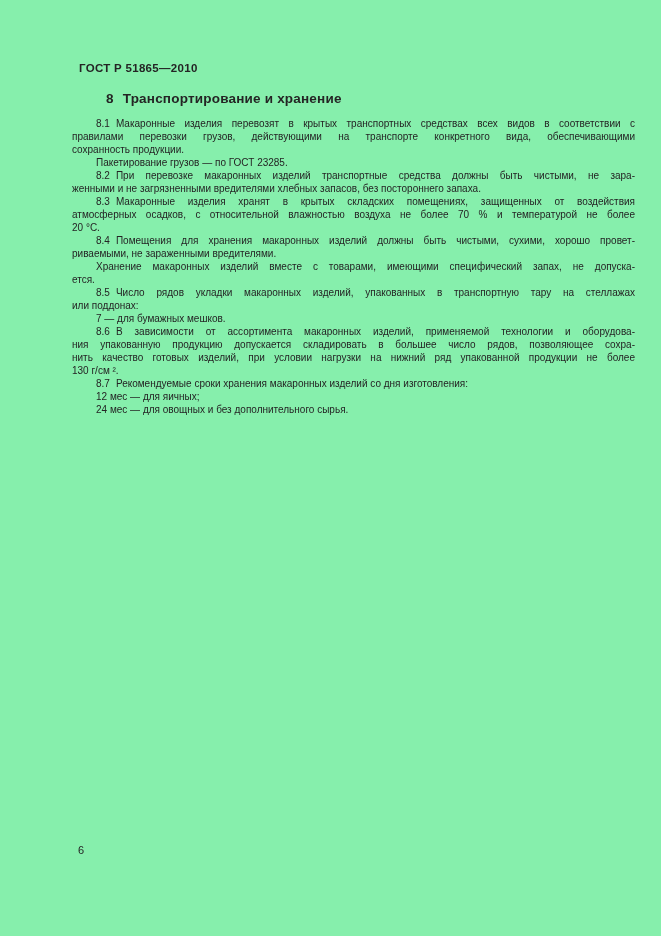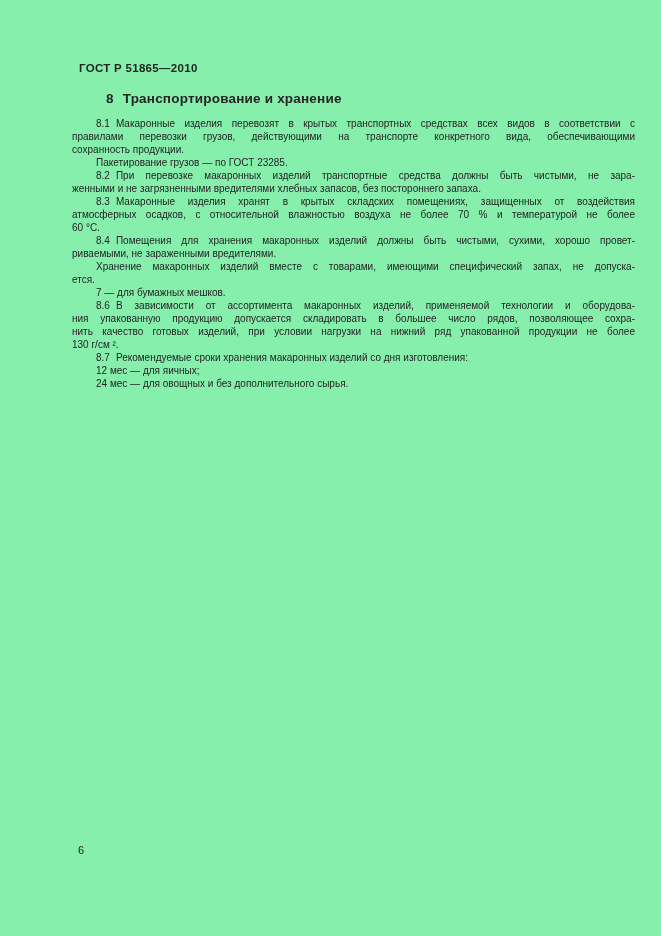--- a/index.html
+++ b/index.html
@@ -84,33 +84,37 @@
     </div>
 
     <div class="para">
       <div class="line fill first"><span class="pnum">8.2</span><span>При перевозке макаронных изделий транспортные средства должны быть чистыми, не зара-</span></div>
       <div class="line">женными и не загрязненными вредителями хлебных запасов, без постороннего запаха.</div>
     </div>
 
     <div class="para">
       <div class="line fill first"><span class="pnum">8.3</span><span>Макаронные изделия хранят в крытых складских помещениях, защищенных от воздействия</span></div>
       <div class="line fill">атмосферных осадков, с относительной влажностью воздуха не более 70 % и температурой не более</div>
-      <div class="line">60 °С.</div>
+      <div class="line">20 °С.</div>
     </div>
 
     <div class="para">
       <div class="line fill first"><span class="pnum">8.4</span><span>Помещения для хранения макаронных изделий должны быть чистыми, сухими, хорошо провет-</span></div>
       <div class="line">риваемыми, не зараженными вредителями.</div>
     </div>
 
     <div class="para">
       <div class="line fill first">Хранение макаронных изделий вместе с товарами, имеющими специфический запах, не допуска-</div>
       <div class="line">ется.</div>
     </div>
 
+    <div class="para">
+      <div class="line fill first"><span class="pnum">8.5</span><span>Число рядов укладки макаронных изделий, упакованных в транспортную тару на стеллажах</span></div>
+      <div class="line">или поддонах:</div>
+    </div>
 
 
     <div class="para">
       <div class="line first">7 — для бумажных мешков.</div>
     </div>
 
     <div class="para">
       <div class="line fill first"><span class="pnum">8.6</span><span>В зависимости от ассортимента макаронных изделий, применяемой технологии и оборудова-</span></div>
       <div class="line fill">ния упакованную продукцию допускается складировать в большее число рядов, позволяющее сохра-</div>
       <div class="line fill">нить качество готовых изделий, при условии нагрузки на нижний ряд упакованной продукции не более</div>

